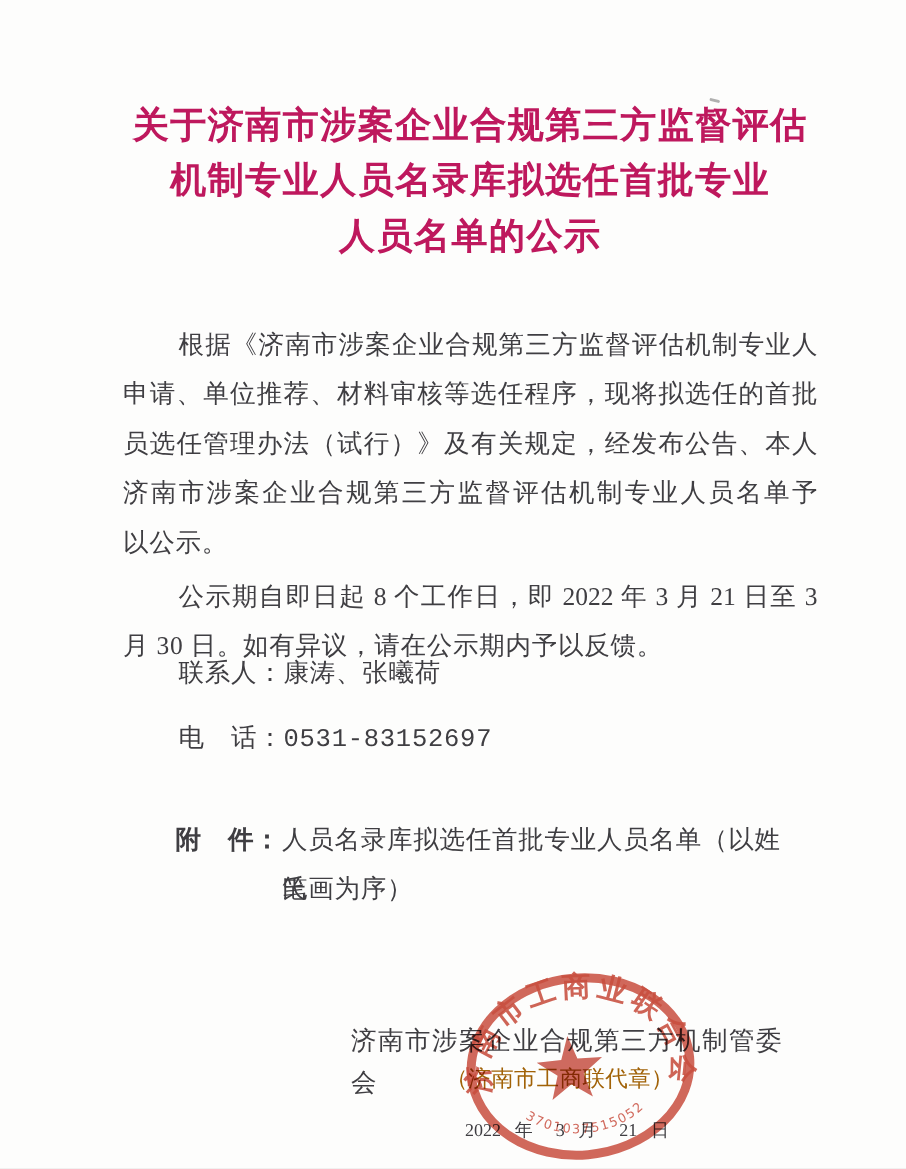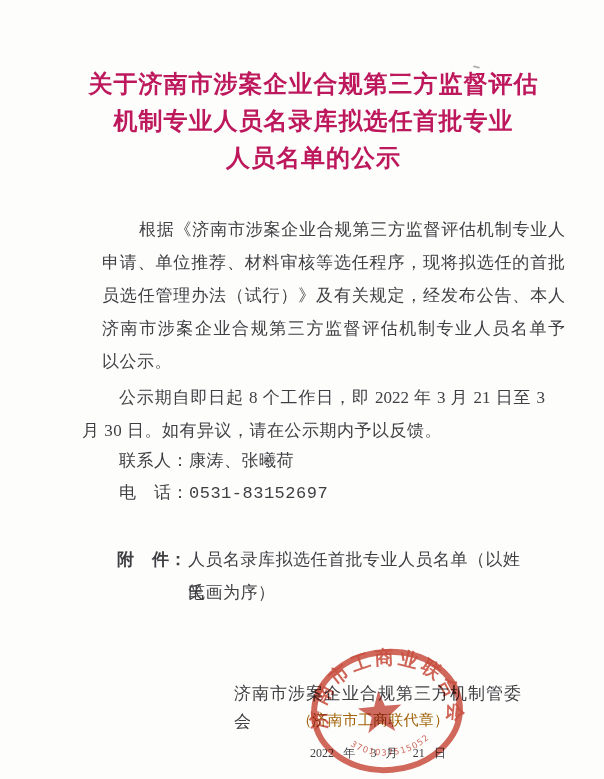--- a/index.html
+++ b/index.html
@@ -13,23 +13,23 @@
   .doc-title{
     position:absolute;left:82px;top:66px;width:463px;
     text-align:center;font-size:24px;font-weight:700;
     line-height:37px;color:#be185d;letter-spacing:1px;
   }
   
   .textcol{position:absolute;left:82px;width:463px;font-size:17px;}
   .ln{height:33px;line-height:33px;white-space:nowrap;letter-spacing:.5px;}
   .jln{height:33px;line-height:33px;text-align:justify;text-align-last:justify;white-space:normal;}
   .indent{padding-left:37px;}
-  #para1{top:213px;margin-left:20px;}
+  #para1{top:213px;}
   #para2{top:381px;}
-  #contact-line{top:444px;}
+  #contact-line{top:432px;}
   #phone-line{top:477px;font-family:Liberation Mono, monospace;}
   
   #attachment-label{position:absolute;left:117px;top:543px;font-size:17px;height:33px;line-height:33px;letter-spacing:.5px;font-weight:bold;}
   #attachment-text{position:absolute;left:188px;top:543px;width:332px;font-size:17px;}
   
   #signature-org{position:absolute;left:234px;top:680px;width:287px;font-size:17px;height:28px;line-height:28px;text-align:justify;text-align-last:justify;}
   #signature-note{position:absolute;left:297px;top:708px;width:152px;font-size:15px;height:24px;line-height:24px;text-align:justify;text-align-last:justify;color:#a16207;}
   #signature-date{position:absolute;left:310px;top:740px;width:136px;font-size:12px;height:26px;line-height:26px;text-align:justify;text-align-last:justify;}
   
   .seal{

